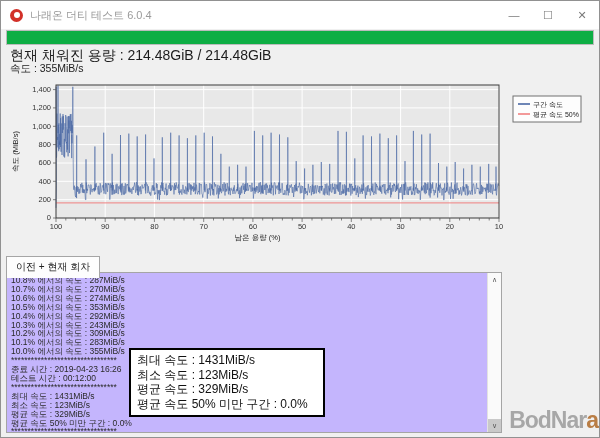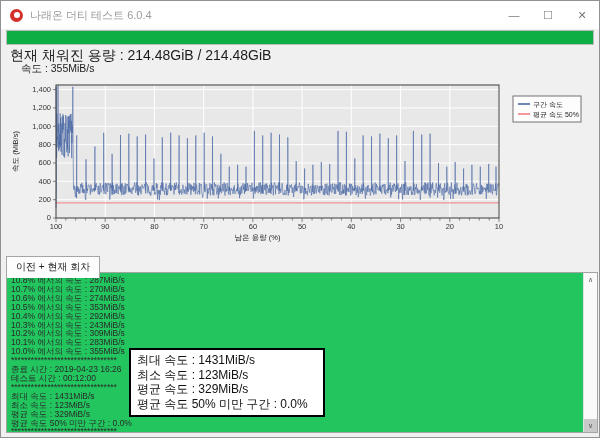--- a/index.html
+++ b/index.html
@@ -6,26 +6,26 @@
   .window{position:relative;width:600px;height:438px;background:#f0f0f0;border:1px solid #919191;box-sizing:border-box;overflow:hidden;}
   .titlebar{position:absolute;top:0;left:0;width:100%;height:28px;background:#ffffff;display:flex;align-items:center;}
   .app-icon{width:13px;height:13px;border-radius:50%;background:#d23028;margin-left:9px;position:relative;flex:0 0 auto;}
   .app-icon::after{content:"";position:absolute;left:4px;top:3px;width:6px;height:6px;border-radius:50%;background:#fff;}
   .title{margin-left:7px;font-size:11px;color:#9a9a9a;letter-spacing:0;text-align:center;}
   .win-controls{margin-left:auto;display:flex;height:100%;}
   .win-btn{width:34px;height:100%;display:flex;align-items:center;justify-content:center;font-size:11px;color:#7a7a7a;cursor:default;}
   .progress{position:absolute;left:5px;top:29px;width:588px;height:15px;background:#e6e6e6;border:1px solid #bcbcbc;box-sizing:border-box;}
   .progress-fill{height:100%;background:#0eae44;}
   .cap-text{position:absolute;left:9px;top:46px;font-size:14px;color:#1c1c1c;}
-  .spd-text{position:absolute;left:20px;top:61px;font-size:10.5px;color:#1c1c1c;}
+  .spd-text{position:absolute;left:9px;top:61px;font-size:10.5px;color:#1c1c1c;}
   #chart{position:absolute;left:0;top:78px;width:600px;height:172px;}
   .tabs{position:absolute;left:5px;top:255px;display:flex;align-items:center;z-index:2;}
   .tab{font-size:10px;color:#222;padding:3px 9px 2px 9px;border:1px solid #a5a5a5;border-bottom:none;background:#f0f0f0;margin-right:1px;position:relative;}
   .tab.active{background:#fdfdfd;padding-bottom:4px;z-index:3;}
-  .listbox{position:absolute;left:5px;top:271px;width:592px;height:161px;background:#22c55e;border:1px solid #a5a5a5;box-sizing:border-box;overflow:hidden;}
+  .listbox{position:absolute;left:5px;top:271px;width:496px;height:161px;background:#c4b5fd;border:1px solid #a5a5a5;box-sizing:border-box;overflow:hidden;}
   .log-lines{padding:3px 0 0 4px;font-size:8.5px;line-height:8.9px;color:#2a2a2a;white-space:pre;}
   .scrollbar{position:absolute;right:0;top:0;width:14px;height:100%;background:#fafafa;border-left:1px solid #e2e2e2;box-sizing:border-box;}
   .sb-btn{position:absolute;left:0;width:100%;height:13px;display:flex;align-items:center;justify-content:center;font-size:7px;color:#555;}
   .sb-up{top:0;background:#fafafa;}
   .sb-down{bottom:0;background:#c9c9c9;}
   .overlay-box{position:absolute;left:128px;top:347px;width:196px;background:#ffffff;border:2px solid #000;box-sizing:border-box;padding:3px 6px 4px 6px;z-index:5;}
   .overlay-box div{font-size:12px;line-height:14.5px;color:#111;white-space:nowrap;}
   .watermark{position:absolute;right:1px;bottom:3px;z-index:6;font-size:23px;font-weight:bold;color:#9b9b9b;opacity:.85;letter-spacing:-1px;}
   .watermark .wm-accent{color:#b06a28;}
 </style>
@@ -165,14 +165,15 @@
     </div>
   </div>
 
   <div class="overlay-box">
     <div>최대 속도 : 1431MiB/s</div>
     <div>최소 속도 : 123MiB/s</div>
     <div>평균 속도 : 329MiB/s</div>
     <div>평균 속도 50% 미만 구간 : 0.0%</div>
   </div>
 
+  <div class="watermark"><span>BodNar</span><span class="wm-accent">a</span></div>
 
 </div>
 
 </body></html>

